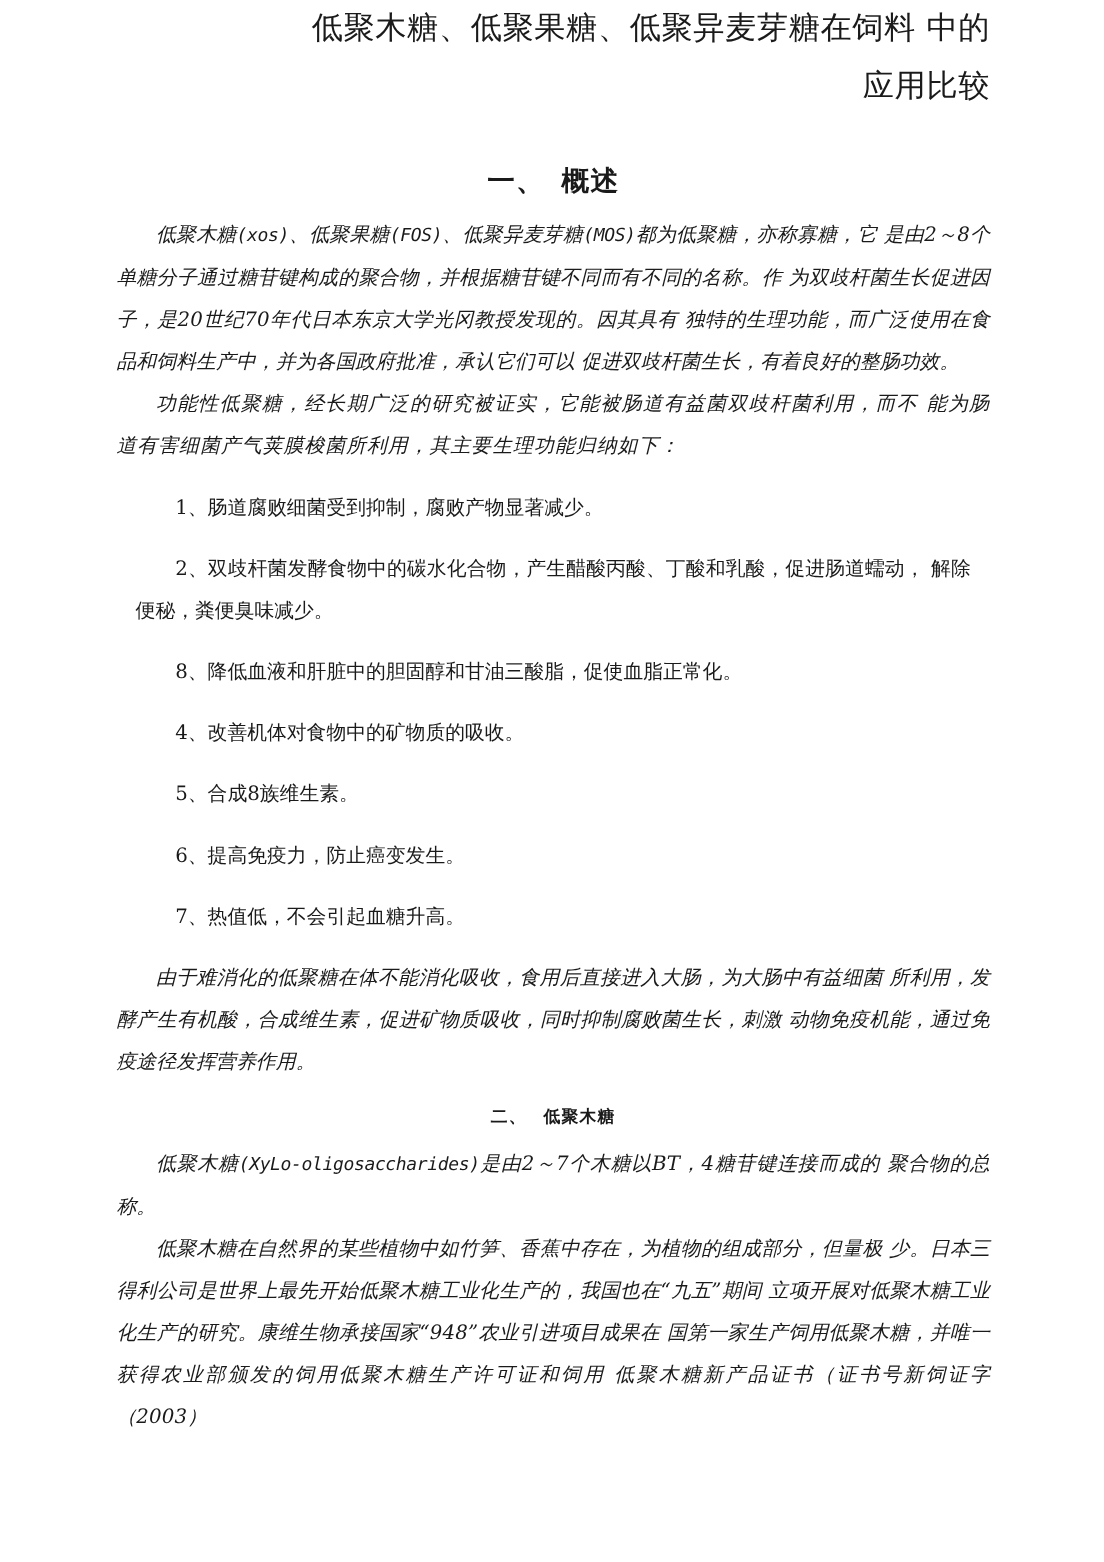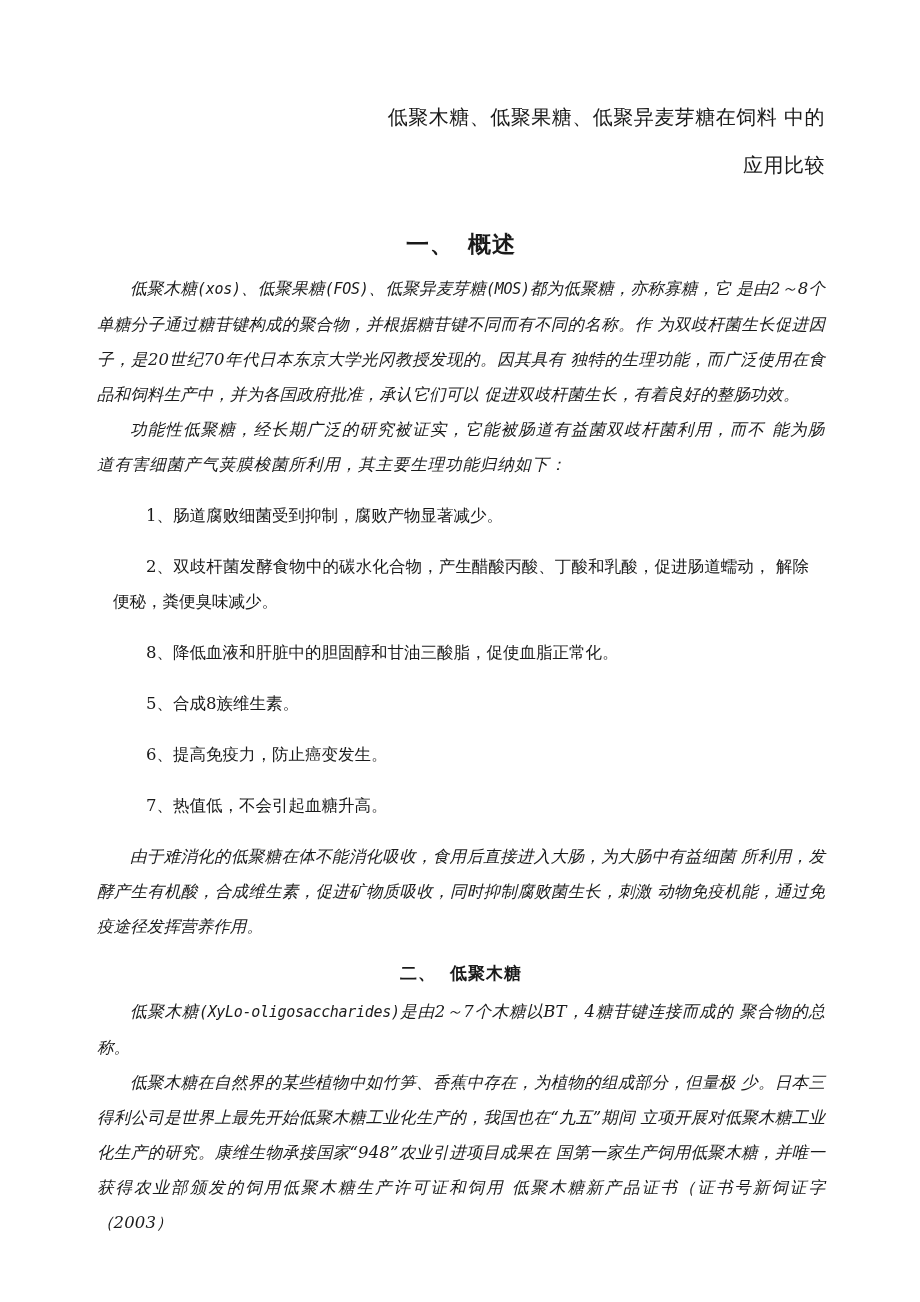--- a/index.html
+++ b/index.html
@@ -27,22 +27,21 @@
   .content {
     position: absolute;
     left: 97px;
     top: 0;
     width: 728px;
   }
 
   
   .doc-title {
     margin: 0;
-    padding-top: 93px;
-    font-size: 20px;
+    font-size: 26px;
     line-height: 48px;
     font-weight: normal;
     letter-spacing: 0.5px;
     text-align: justify;
     text-align-last: right;
     font-family: "DejaVu Sans", "Liberation Sans", sans-serif;
   }
   .doc-title .line1 {
     display: block;
     text-align: left;
@@ -61,21 +60,21 @@
     font-family: "DejaVu Serif", "Liberation Serif", serif;
   }
   .section-heading.h-major {
     font-size: 23px;
     line-height: 34px;
     padding-top: 38px;
     padding-bottom: 10px;
     letter-spacing: 1px;
   }
   .section-heading.h-minor {
-    font-size: 17px;
+    font-size: 14px;
     line-height: 30px;
     padding-top: 14px;
     padding-bottom: 6px;
     letter-spacing: 1px;
   }
   .section-heading .num {
     margin-right: 14px;
   }
 
   
@@ -125,20 +124,21 @@
       <span class="num">一、</span><span>概述</span>
     </h2>
 
     <p class="body-para indent"><span>低聚木糖</span><span class="latin">(xos)</span><span>、低聚果糖</span><span class="latin">(FOS)</span><span>、低聚异麦芽糖</span><span class="latin">(MOS)</span><span>都为低聚糖，亦称寡糖，它 是由2～8个单糖分子通过糖苷键构成的聚合物，并根据糖苷键不同而有不同的名称。作 为双歧杆菌生长促进因子，是20世纪70年代日本东京大学光冈教授发现的。因其具有 独特的生理功能，而广泛使用在食品和饲料生产中，并为各国政府批准，承认它们可以 促进双歧杆菌生长，有着良好的整肠功效。</span></p>
 
     <p class="body-para indent loose">功能性低聚糖，经长期广泛的研究被证实，它能被肠道有益菌双歧杆菌利用，而不 能为肠道有害细菌产气荚膜梭菌所利用，其主要生理功能归纳如下：</p>
 
     <p class="list-item">1、肠道腐败细菌受到抑制，腐败产物显著减少。</p>
     <p class="list-item">2、双歧杆菌发酵食物中的碳水化合物，产生醋酸丙酸、丁酸和乳酸，促进肠道蠕动， 解除便秘，粪便臭味减少。</p>
     <p class="list-item">8、降低血液和肝脏中的胆固醇和甘油三酸脂，促使血脂正常化。</p>
+    <p class="list-item">4、改善机体对食物中的矿物质的吸收。</p>
     <p class="list-item">5、合成8族维生素。</p>
     <p class="list-item">6、提高免疫力，防止癌变发生。</p>
     <p class="list-item">7、热值低，不会引起血糖升高。</p>
 
     <p class="body-para indent">由于难消化的低聚糖在体不能消化吸收，食用后直接进入大肠，为大肠中有益细菌 所利用，发酵产生有机酸，合成维生素，促进矿物质吸收，同时抑制腐败菌生长，刺激 动物免疫机能，通过免疫途径发挥营养作用。</p>
 
     <h2 class="section-heading h-minor">
       <span class="num">二、</span><span>低聚木糖</span>
     </h2>
 

